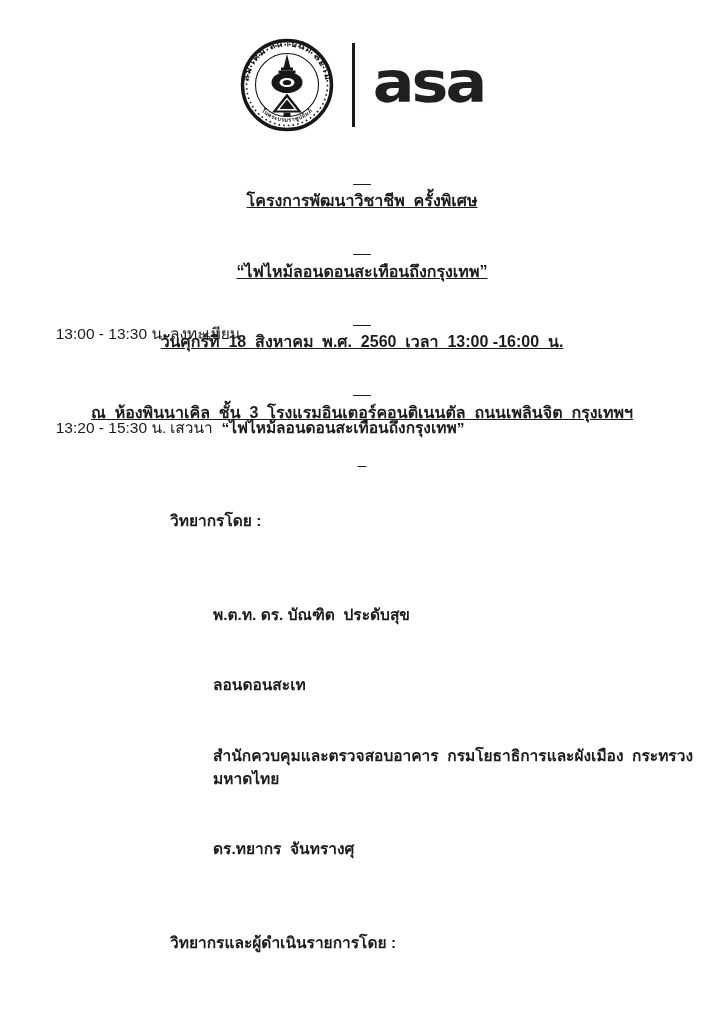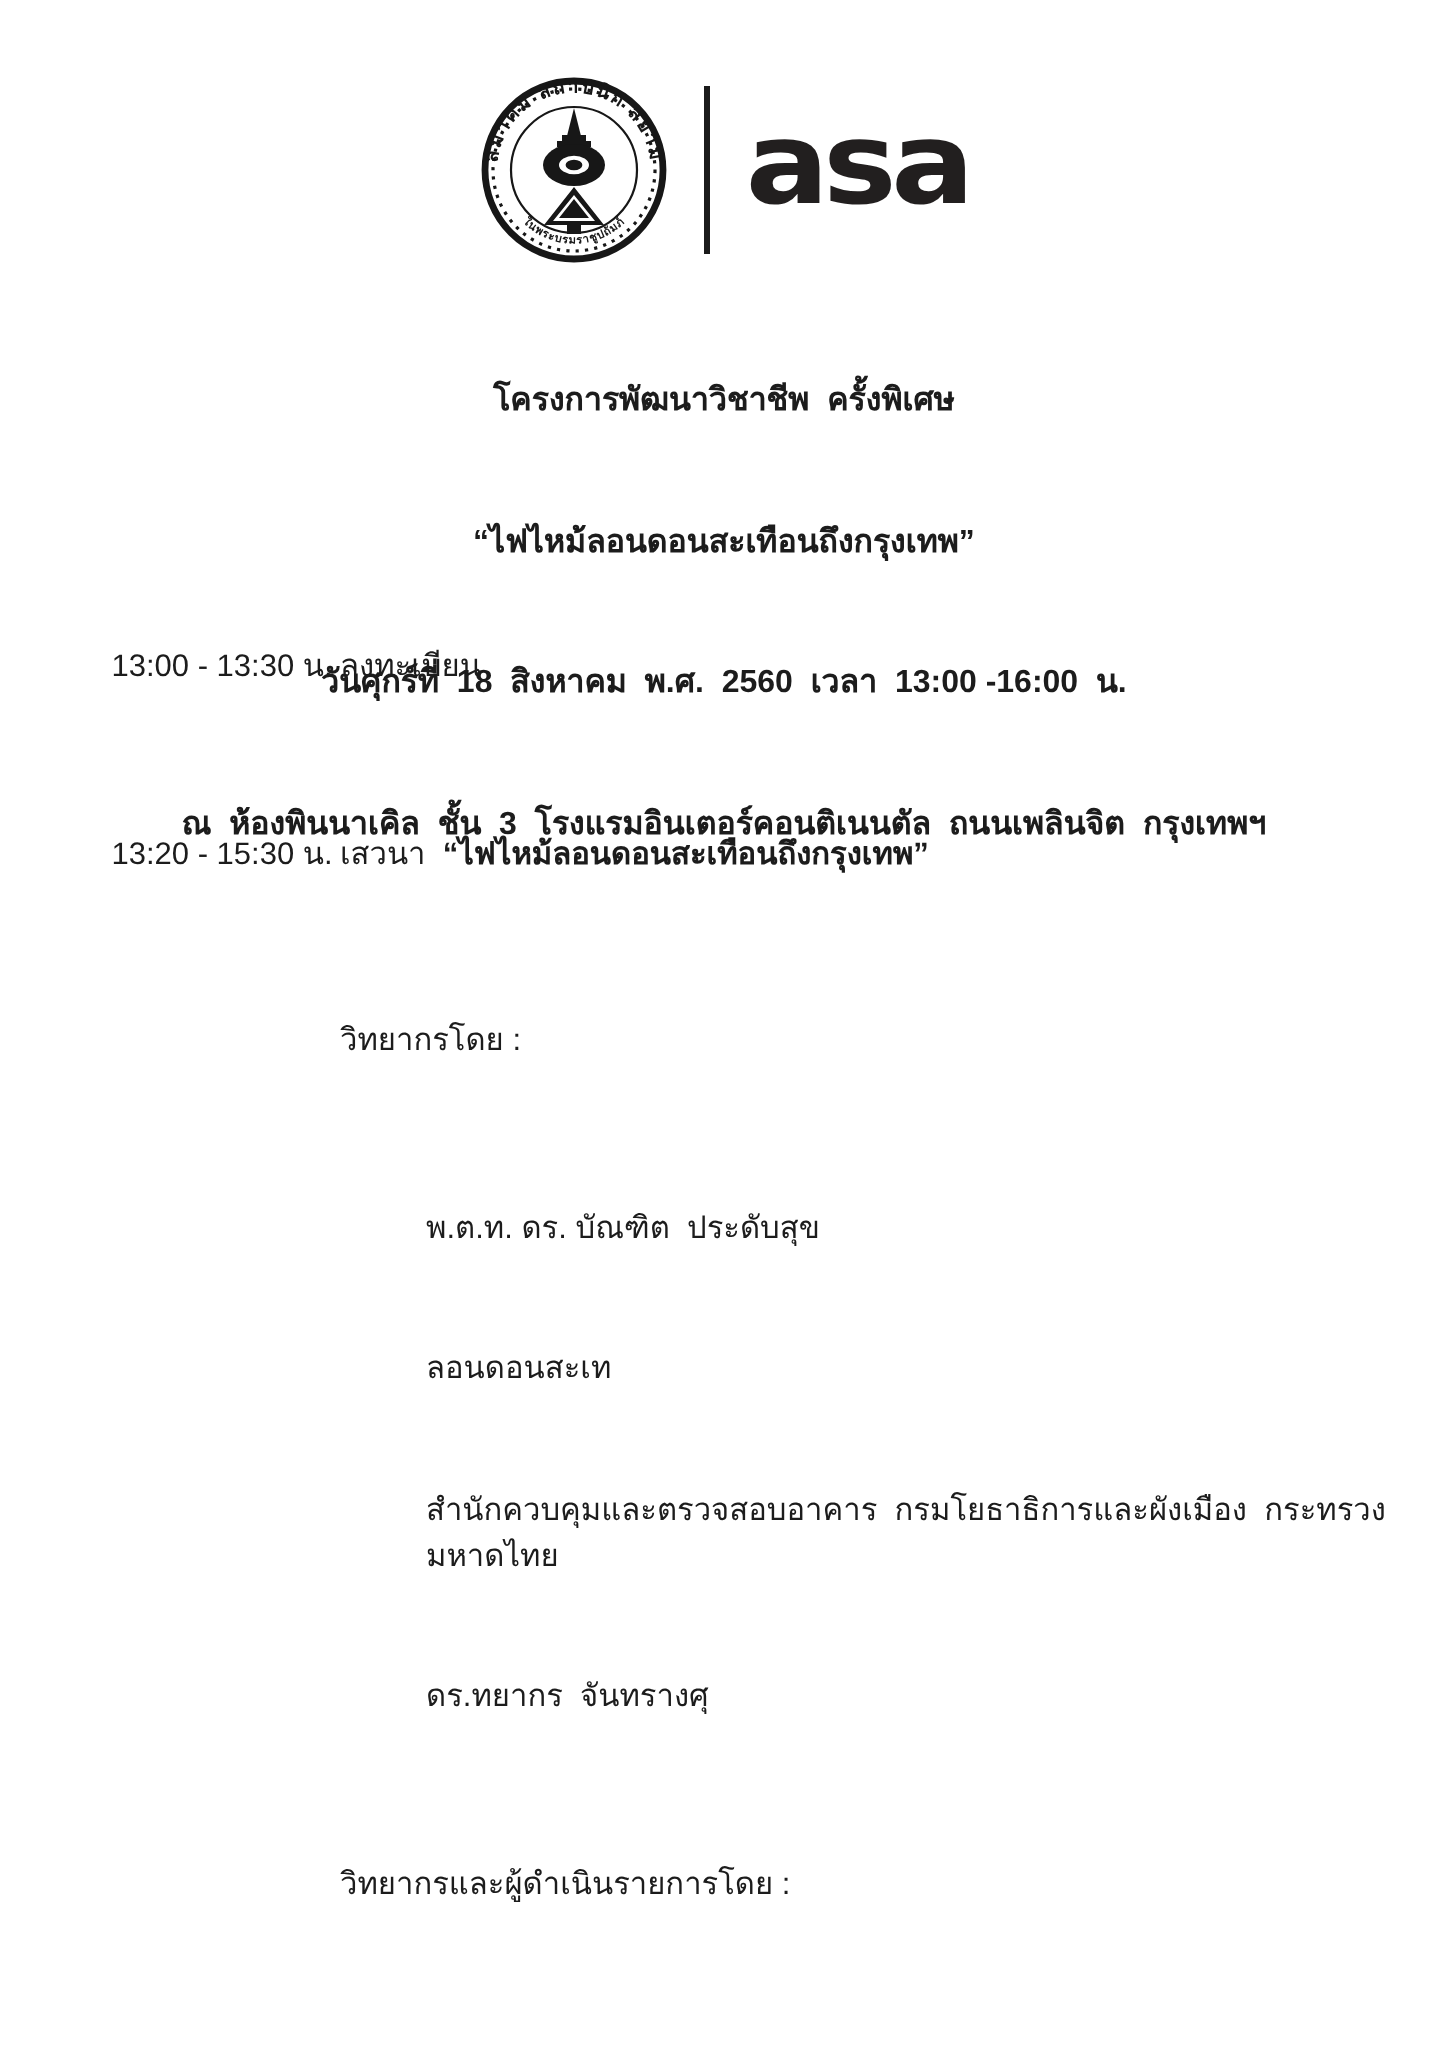--- a/index.html
+++ b/index.html
@@ -24,32 +24,33 @@
     color:#221f1f;line-height:0.8;
     transform:scaleY(0.92);
     padding-bottom:6px;
   }
   
   .title-block{
     position:absolute;top:142px;left:0;right:0;
     text-align:center;
     font-size:16px;font-weight:bold;line-height:23.5px;
     white-space:pre-wrap;
+    text-decoration:underline;
   }
   
   .schedule{
     position:absolute;top:252px;left:52px;right:24px;
     font-size:15.5px;line-height:23.4px;
     white-space:pre-wrap;
   }
   .row{display:flex;align-items:baseline;}
   .time{flex:0 0 118px;text-align:center;}
   .indent1{padding-left:118px;}
   .indent2{padding-left:161px;}
-  .bold{font-weight:normal;}
+  .bold{font-weight:bold;}
   .q{font-weight:bold;}
 </style>
 </head>
 <body>
 
 <div class="page">
 
   <div class="header">
 
     <svg class="seal" viewBox="0 0 94 94" xmlns="http://www.w3.org/2000/svg">

